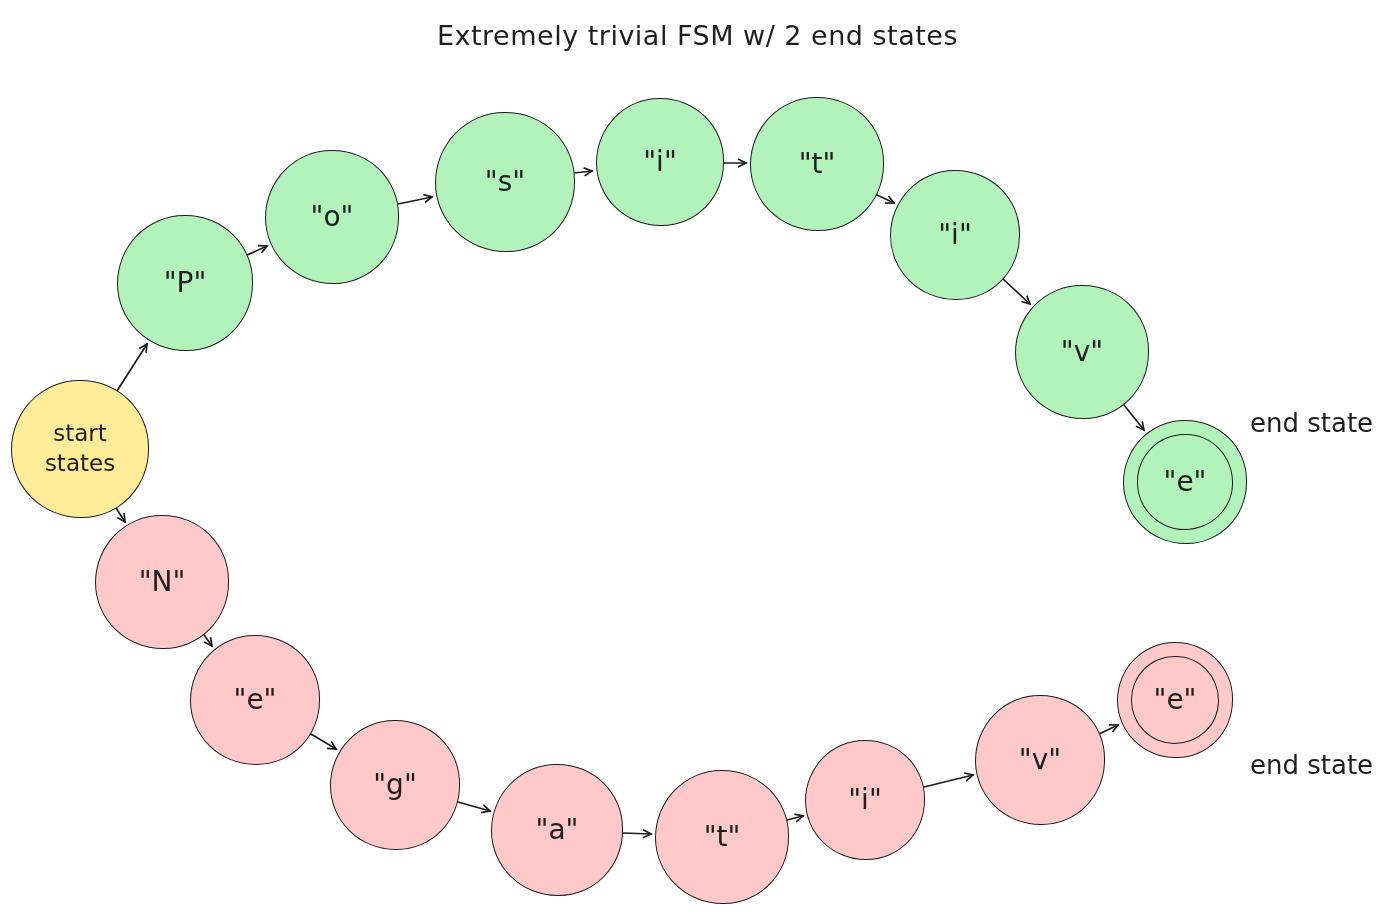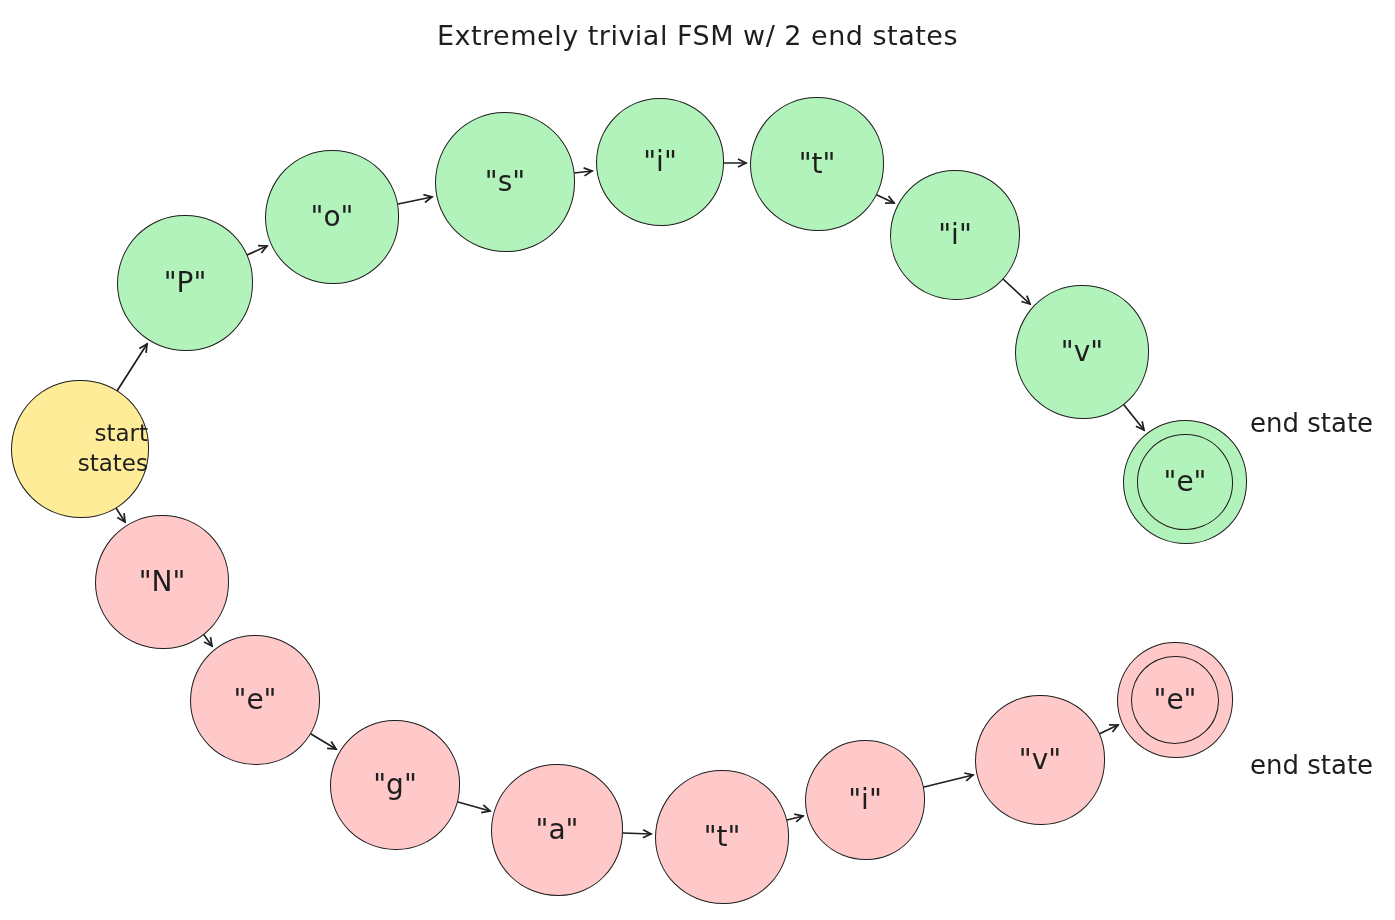--- a/index.html
+++ b/index.html
@@ -94,21 +94,21 @@
     <line class="edge" x1="116" y1="508" x2="125" y2="522" marker-end="url(#arrowhead)"></line>
     <line class="edge" x1="204" y1="635" x2="212" y2="646" marker-end="url(#arrowhead)"></line>
     <line class="edge" x1="311" y1="734" x2="336" y2="749" marker-end="url(#arrowhead)"></line>
     <line class="edge" x1="458" y1="802" x2="490" y2="811" marker-end="url(#arrowhead)"></line>
     <line class="edge" x1="623" y1="833" x2="651" y2="834" marker-end="url(#arrowhead)"></line>
     <line class="edge" x1="787" y1="820" x2="803" y2="816" marker-end="url(#arrowhead)"></line>
     <line class="edge" x1="924" y1="787" x2="973" y2="775" marker-end="url(#arrowhead)"></line>
     <line class="edge" x1="1099" y1="734" x2="1118" y2="725" marker-end="url(#arrowhead)"></line>
   </svg>
 
-  <div class="node start" style="left:11px;top:380px;width:138px;height:138px;align-items:flex-end;">
+  <div class="node start" style="left:11px;top:380px;width:138px;height:138px;">
     <div class="label">start</div>
     <div class="label">states</div>
   </div>
 
   <div class="node positive" style="left:117px;top:215px;width:136px;height:136px;">
     <span class="label">"P"</span>
   </div>
   <div class="node positive" style="left:265px;top:150px;width:134px;height:134px;">
     <span class="label">"o"</span>
   </div>

